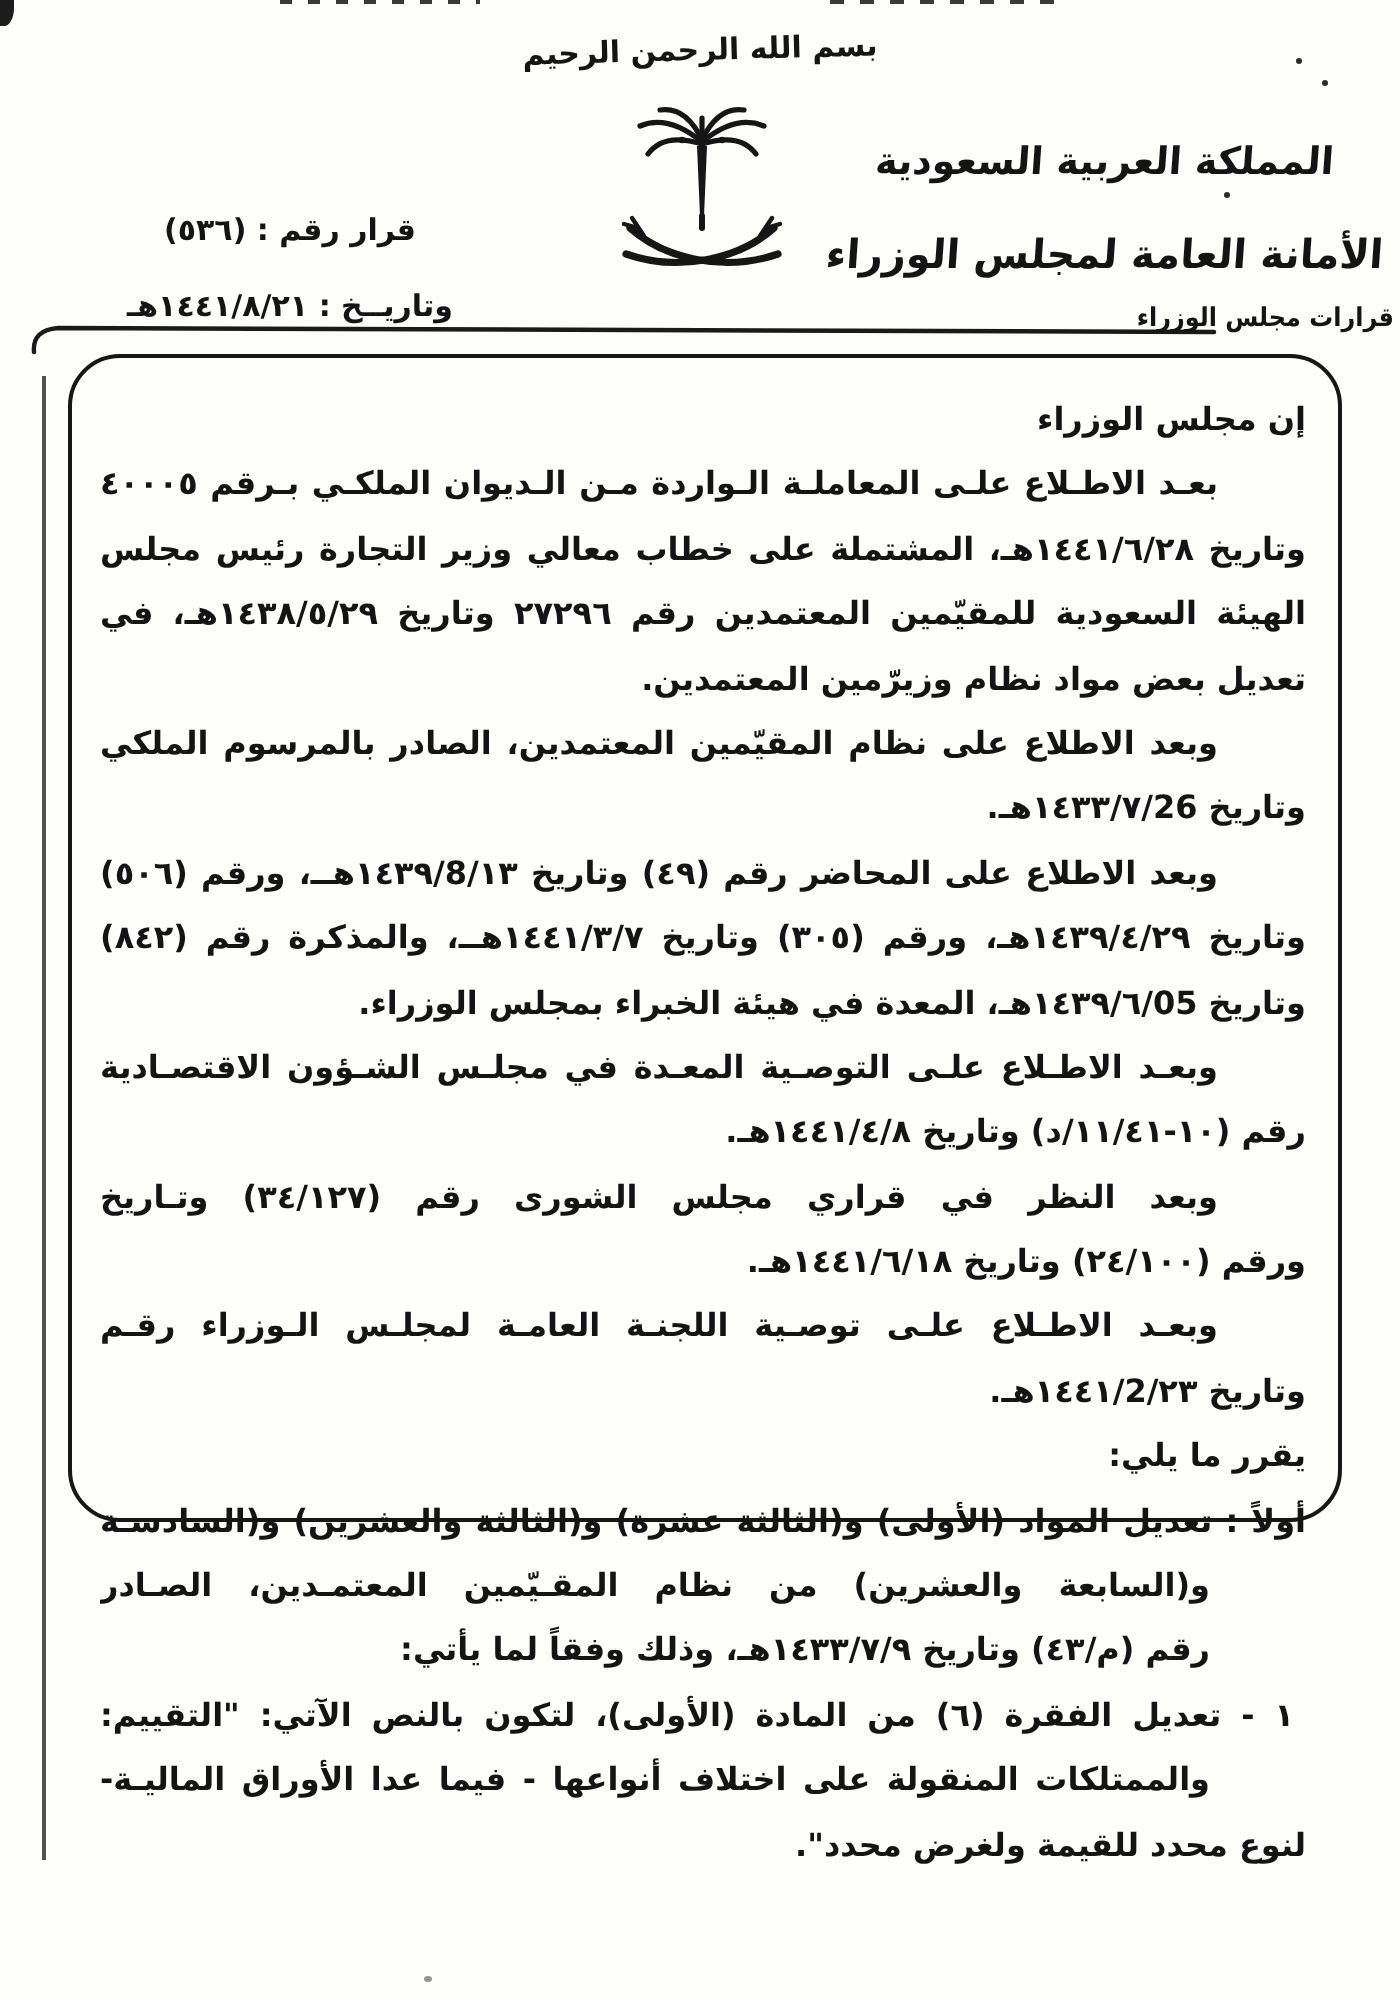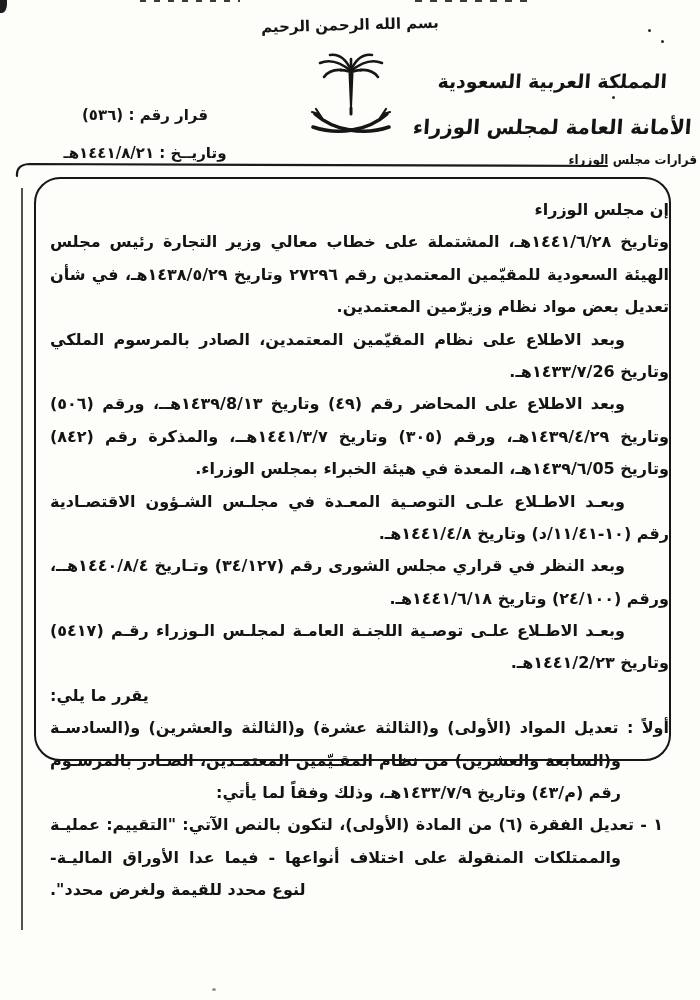--- a/index.html
+++ b/index.html
@@ -28,26 +28,26 @@
             font-size:15px;font-weight:700;line-height:38px;white-space:nowrap;}
 
   .emblem{position:absolute;left:303px;top:50px;width:96px;height:98px;}
 
   .banner-line{position:absolute;left:13px;top:156px;width:598px;height:26px;}
   .banner-title{position:absolute;top:152px;right:3px;width:100px;font-size:13px;font-weight:700;
                 white-space:nowrap;transform:scaleX(.92);transform-origin:right center;
                 text-align:right;letter-spacing:.3px;}
 
   .decree-box{position:absolute;left:34px;top:177px;width:637px;height:584px;box-sizing:border-box;
-              border:2px solid #161616;border-radius:26px;padding:15px 0 0 14px;}
+              border:2px solid #161616;border-radius:26px;padding:15px 16px 0 14px;}
 
   .line{height:32.4px;line-height:32.4px;font-size:16px;font-weight:700;overflow:hidden;}
   .jl{text-align:justify;text-align-last:justify;}
   .re{text-align:right;}
-  .ce{text-align:left;}
+  .ce{text-align:right;}
   .ind{text-indent:44px;}
   .n1{text-indent:6px;}
   .hang{padding-right:48px;}
 </style>
 </head>
 <body>
 
 <div class="page">
 
   <div class="art art-dash1"></div>
@@ -96,20 +96,21 @@
     <div>وتاريــخ : ١٤٤١/٨/٢١هـ</div>
   </div>
 
   <svg class="banner-line" viewBox="0 0 598 26" width="598" height="26" fill="none">
     <path d="M4,20 Q3,9 16,8 L594,10" stroke="#1a1a1a" stroke-width="2.2" stroke-linecap="round"></path>
   </svg>
   <div class="banner-title">قرارات مجلس الوزراء</div>
 
   <div class="decree-box">
     <div class="line re">إن مجلس الوزراء</div>
+    <div class="line jl ind">بعـد الاطـلاع علـى المعاملـة الـواردة مـن الـديوان الملكـي بـرقم ٤٠٠٠٥</div>
     <div class="line jl">وتاريخ ١٤٤١/٦/٢٨هـ، المشتملة على خطاب معالي وزير التجارة رئيس مجلس إدارة</div>
     <div class="line jl">الهيئة السعودية للمقيّمين المعتمدين رقم ٢٧٢٩٦ وتاريخ ١٤٣٨/٥/٢٩هـ، في شأن</div>
     <div class="line re">تعديل بعض مواد نظام وزيرّمين المعتمدين.</div>
     <div class="line jl ind">وبعد الاطلاع على نظام المقيّمين المعتمدين، الصادر بالمرسوم الملكي رقم (م/٤٣)</div>
     <div class="line re">وتاريخ ١٤٣٣/٧/26هـ.</div>
     <div class="line jl ind">وبعد الاطلاع على المحاضر رقم (٤٩) وتاريخ ١٤٣٩/8/١٣هــ، ورقم (٥٠٦)</div>
     <div class="line jl">وتاريخ ١٤٣٩/٤/٢٩هـ، ورقم (٣٠٥) وتاريخ ١٤٤١/٣/٧هــ، والمذكرة رقم (٨٤٢)</div>
     <div class="line re">وتاريخ ١٤٣٩/٦/05هـ، المعدة في هيئة الخبراء بمجلس الوزراء.</div>
     <div class="line jl ind">وبعـد الاطـلاع علـى التوصـية المعـدة في مجلـس الشـؤون الاقتصـادية والتنميـة</div>
     <div class="line re">رقم ⁦(١٠-١١/٤١/د)⁩ وتاريخ ١٤٤١/٤/٨هـ.</div>

